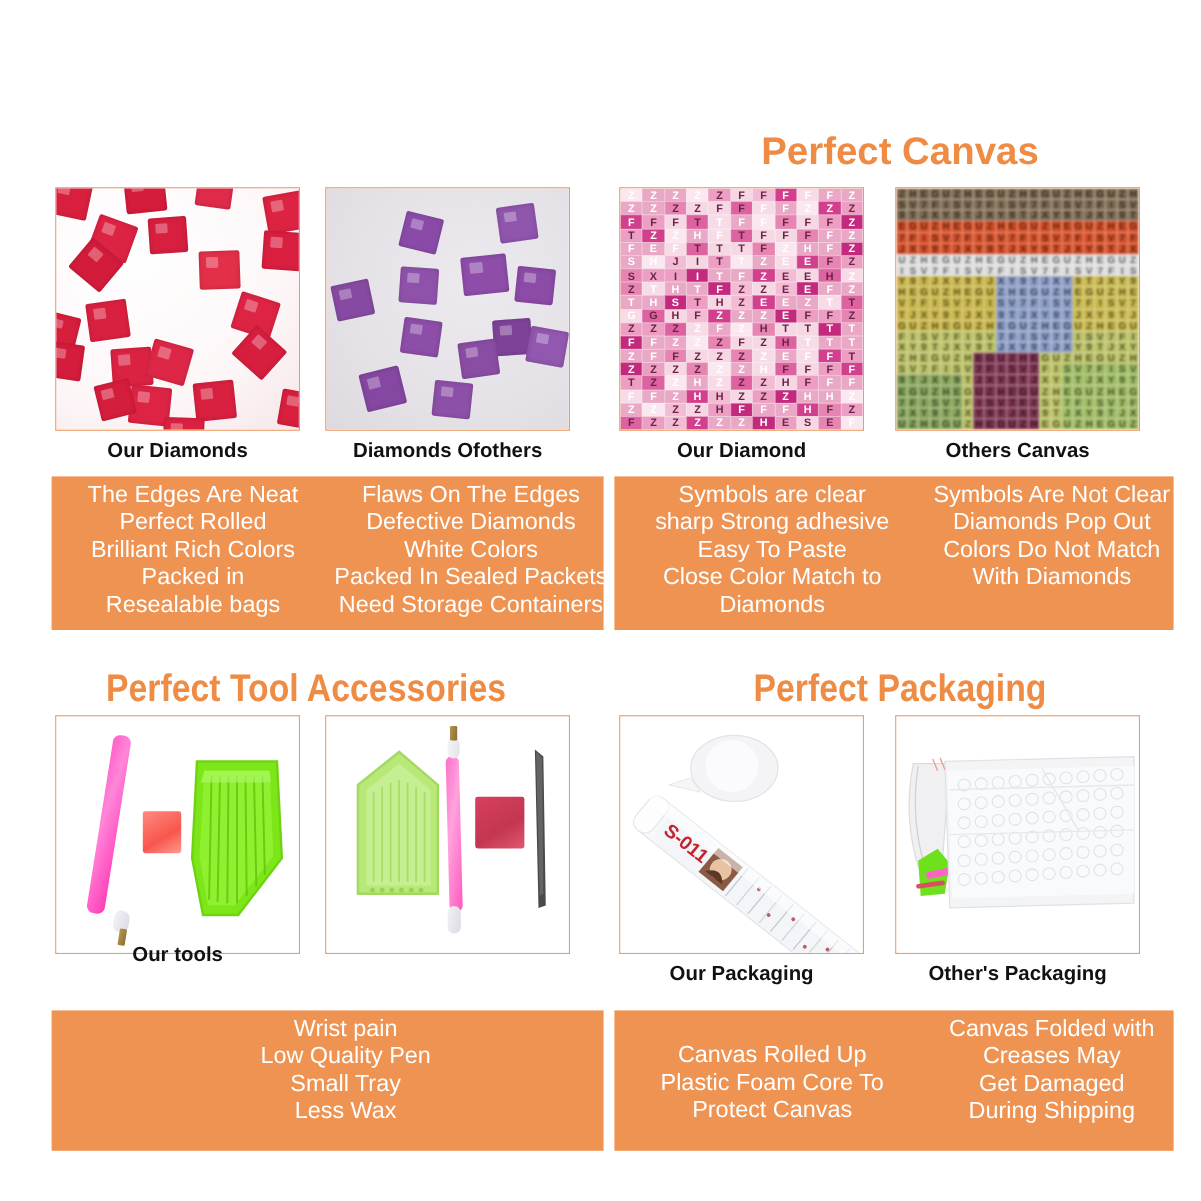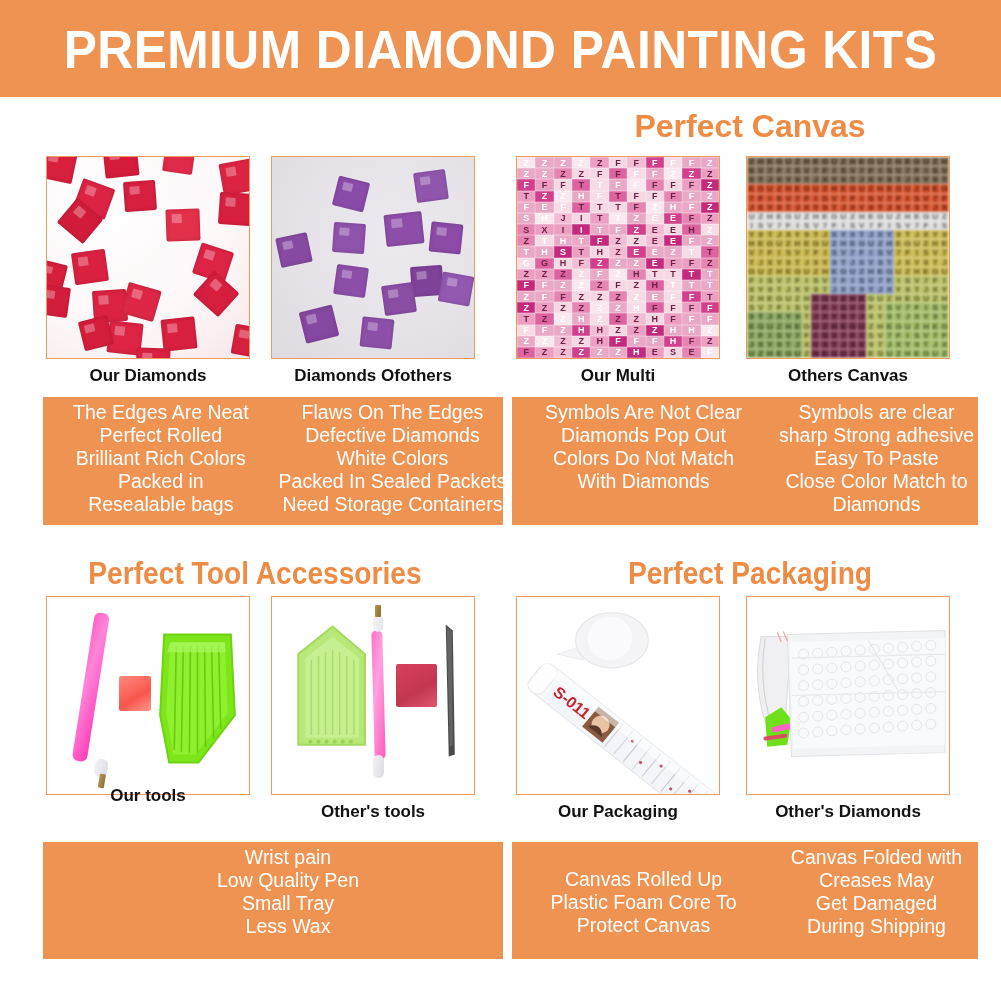--- a/index.html
+++ b/index.html
@@ -108,23 +108,20 @@
 
   
   .pen{position:absolute;border-radius:6px;}
   .wax{position:absolute;border-radius:2px;}
 </style>
 </head>
 <body>
 
 <div class="page">
 
-  <div class="header">
-    <div class="header-title">PREMIUM DIAMOND PAINTING KITS</div>
-  </div>
 
 
   <div class="frame" style="left:46px;top:156px;width:204px;height:203px;">
     <div class="ph" style="background:
          radial-gradient(circle at 30% 25%, #ffffff 0%, #fdf7f8 60%, #f6e6ea 100%);">
 
       <div class="dia" style="left:-3%;top:-4%;width:17%;height:16%;transform:rotate(12deg);">
           <i style="background:#d81f3e;"></i>
           <b></b>
         </div>
@@ -971,36 +968,36 @@
         <span style="background: rgb(157, 186, 98); color: rgba(0, 0, 0, 0.55); font-size: 8px;">U</span>
         <span style="background: rgb(157, 186, 98); color: rgba(0, 0, 0, 0.55); font-size: 8px;">Z</span>
         <span style="background: rgb(157, 186, 98); color: rgba(0, 0, 0, 0.55); font-size: 8px;">H</span>
         <span style="background: rgb(157, 186, 98); color: rgba(0, 0, 0, 0.55); font-size: 8px;">E</span>
         <span style="background: rgb(157, 186, 98); color: rgba(0, 0, 0, 0.55); font-size: 8px;">G</span>
         <span style="background: rgb(157, 186, 98); color: rgba(0, 0, 0, 0.55); font-size: 8px;">U</span>
         <span style="background: rgb(157, 186, 98); color: rgba(0, 0, 0, 0.55); font-size: 8px;">Z</span>
       </div>
   </div>
 
-  <div class="photo-cap" style="left:516px;top:366px;width:204px;">Our Multi</div>
+  <div class="photo-cap" style="left:516px;top:366px;width:204px;">Our Diamond</div>
   <div class="photo-cap" style="left:746px;top:366px;width:204px;">Others Canvas</div>
 
   <div class="panel" style="left:512px;top:397px;width:466px;height:128px;">
-    <div class="col">
-      <div class="line">Symbols Are Not Clear</div>
-      <div class="line">Diamonds Pop Out</div>
-      <div class="line">Colors Do Not Match</div>
-      <div class="line">With Diamonds</div>
-    </div>
     <div class="col">
       <div class="line">Symbols are clear</div>
       <div class="line">sharp Strong adhesive</div>
       <div class="line">Easy To Paste</div>
       <div class="line">Close Color Match to</div>
       <div class="line">Diamonds</div>
+    </div>
+    <div class="col">
+      <div class="line">Symbols Are Not Clear</div>
+      <div class="line">Diamonds Pop Out</div>
+      <div class="line">Colors Do Not Match</div>
+      <div class="line">With Diamonds</div>
     </div>
   </div>
 
   <div class="sec-title cond" style="left:10px;top:555px;width:490px;">Perfect Tool Accessories</div>
 
   <div class="frame" style="left:46px;top:596px;width:204px;height:199px;">
     <div class="ph" style="background:#ffffff;">
 
       <div class="pen" style="left:24%;top:8%;width:7.5%;height:76%;
            background:linear-gradient(100deg,#ff5ec8 0%,#ff86d8 35%,#ff3cb8 100%);
@@ -1070,21 +1067,20 @@
            background:linear-gradient(150deg,#d7415c 0%,#c33650 60%,#e2566e 100%);"></div>
 
       <svg class="ph" viewBox="0 0 200 200" preserveAspectRatio="none">
         <path d="M172 28 L179 34 L181 160 L175 162 Z" fill="#4a4a4c"></path>
         <path d="M173 30 L178 35 L179 150 L176 152 Z" fill="#6d6d70" opacity="0.75"></path>
       </svg>
     </div>
   </div>
 
   <div class="photo-cap" style="left:46px;top:786px;width:204px;">Our tools</div>
-  <div class="photo-cap" style="left:271px;top:802px;width:204px;">Other's tools</div>
 
   <div class="panel" style="left:43px;top:842px;width:460px;height:117px;">
     <div class="col">
       <div class="line">Wrist pain</div>
       <div class="line">Low Quality Pen</div>
       <div class="line">Small Tray</div>
       <div class="line">Less Wax</div>
     </div>
   </div>
 
@@ -1229,21 +1225,21 @@
         </g>
         <g stroke="#e8a090" stroke-width="1.1">
           <line x1="30" y1="36" x2="34" y2="46"></line>
           <line x1="36" y1="35" x2="40" y2="45"></line>
         </g>
       </svg>
     </div>
   </div>
 
   <div class="photo-cap" style="left:516px;top:802px;width:204px;">Our Packaging</div>
-  <div class="photo-cap" style="left:746px;top:802px;width:204px;">Other's Diamonds</div>
+  <div class="photo-cap" style="left:746px;top:802px;width:204px;">Other's Packaging</div>
 
   <div class="panel" style="left:512px;top:842px;width:466px;height:117px;">
     <div class="col" style="justify-content:center;">
       <div class="line">Canvas Rolled Up</div>
       <div class="line">Plastic Foam Core To</div>
       <div class="line">Protect Canvas</div>
     </div>
     <div class="col">
       <div class="line">Canvas Folded with</div>
       <div class="line">Creases May</div>

